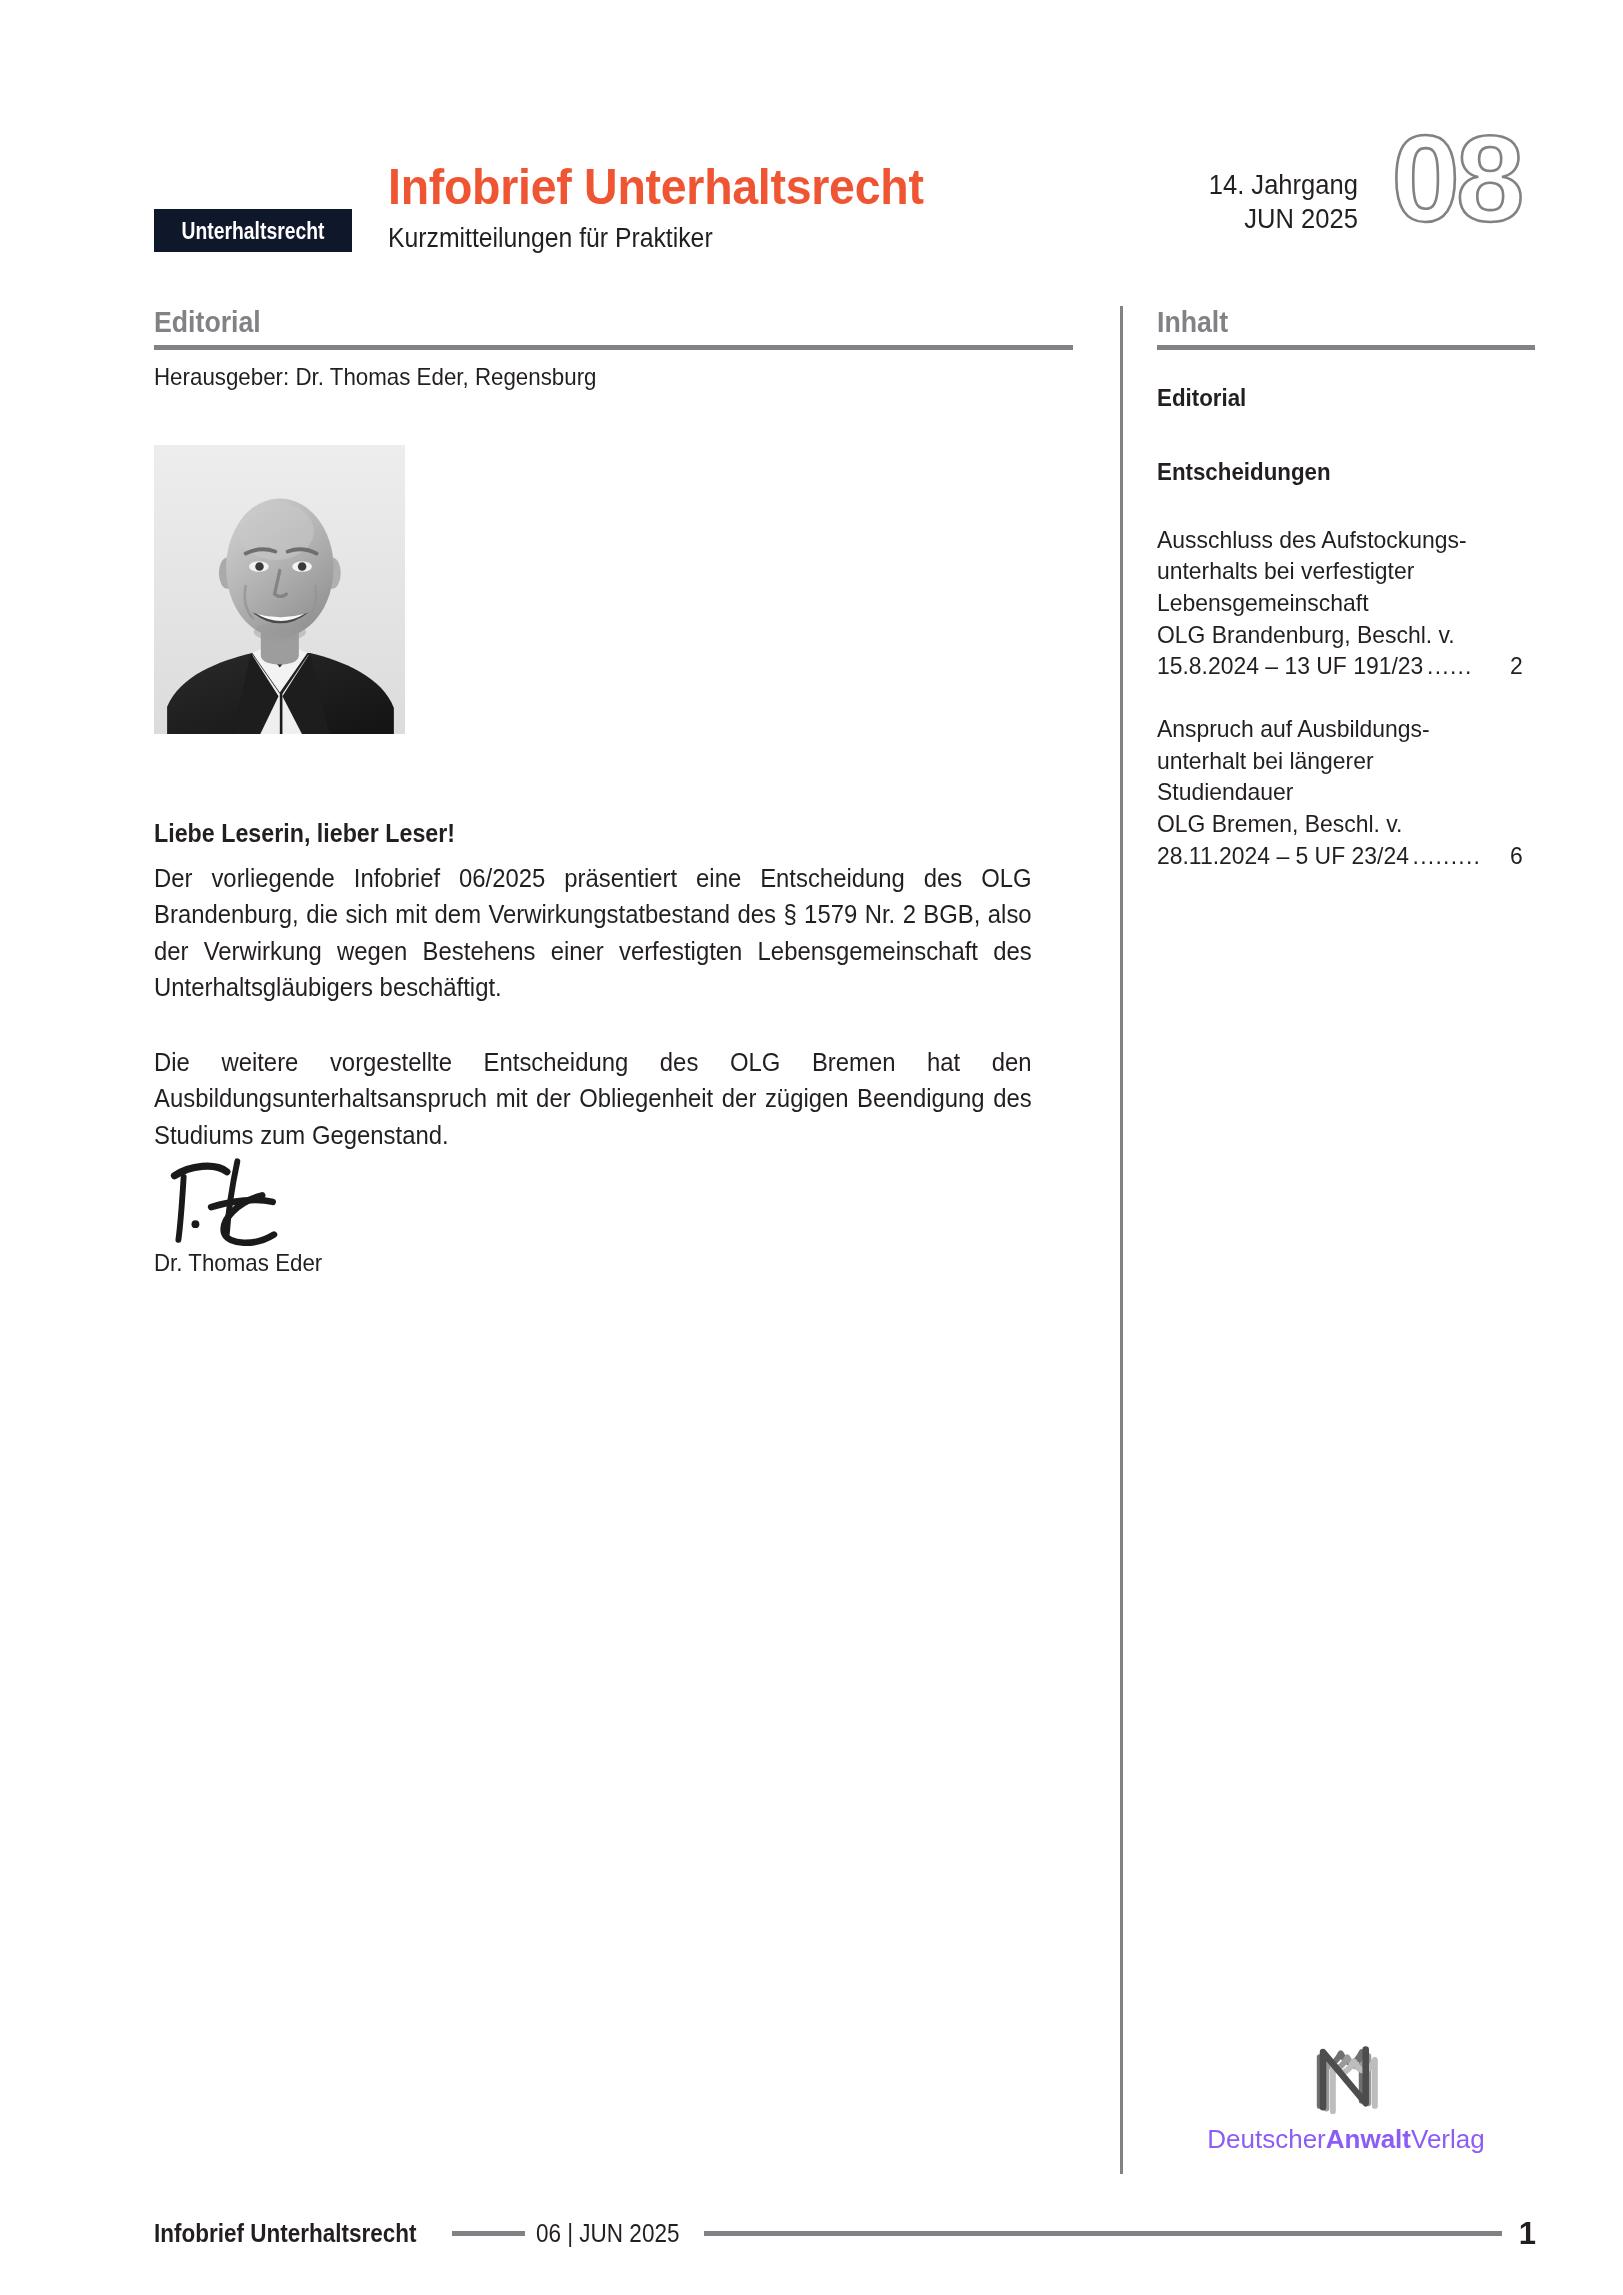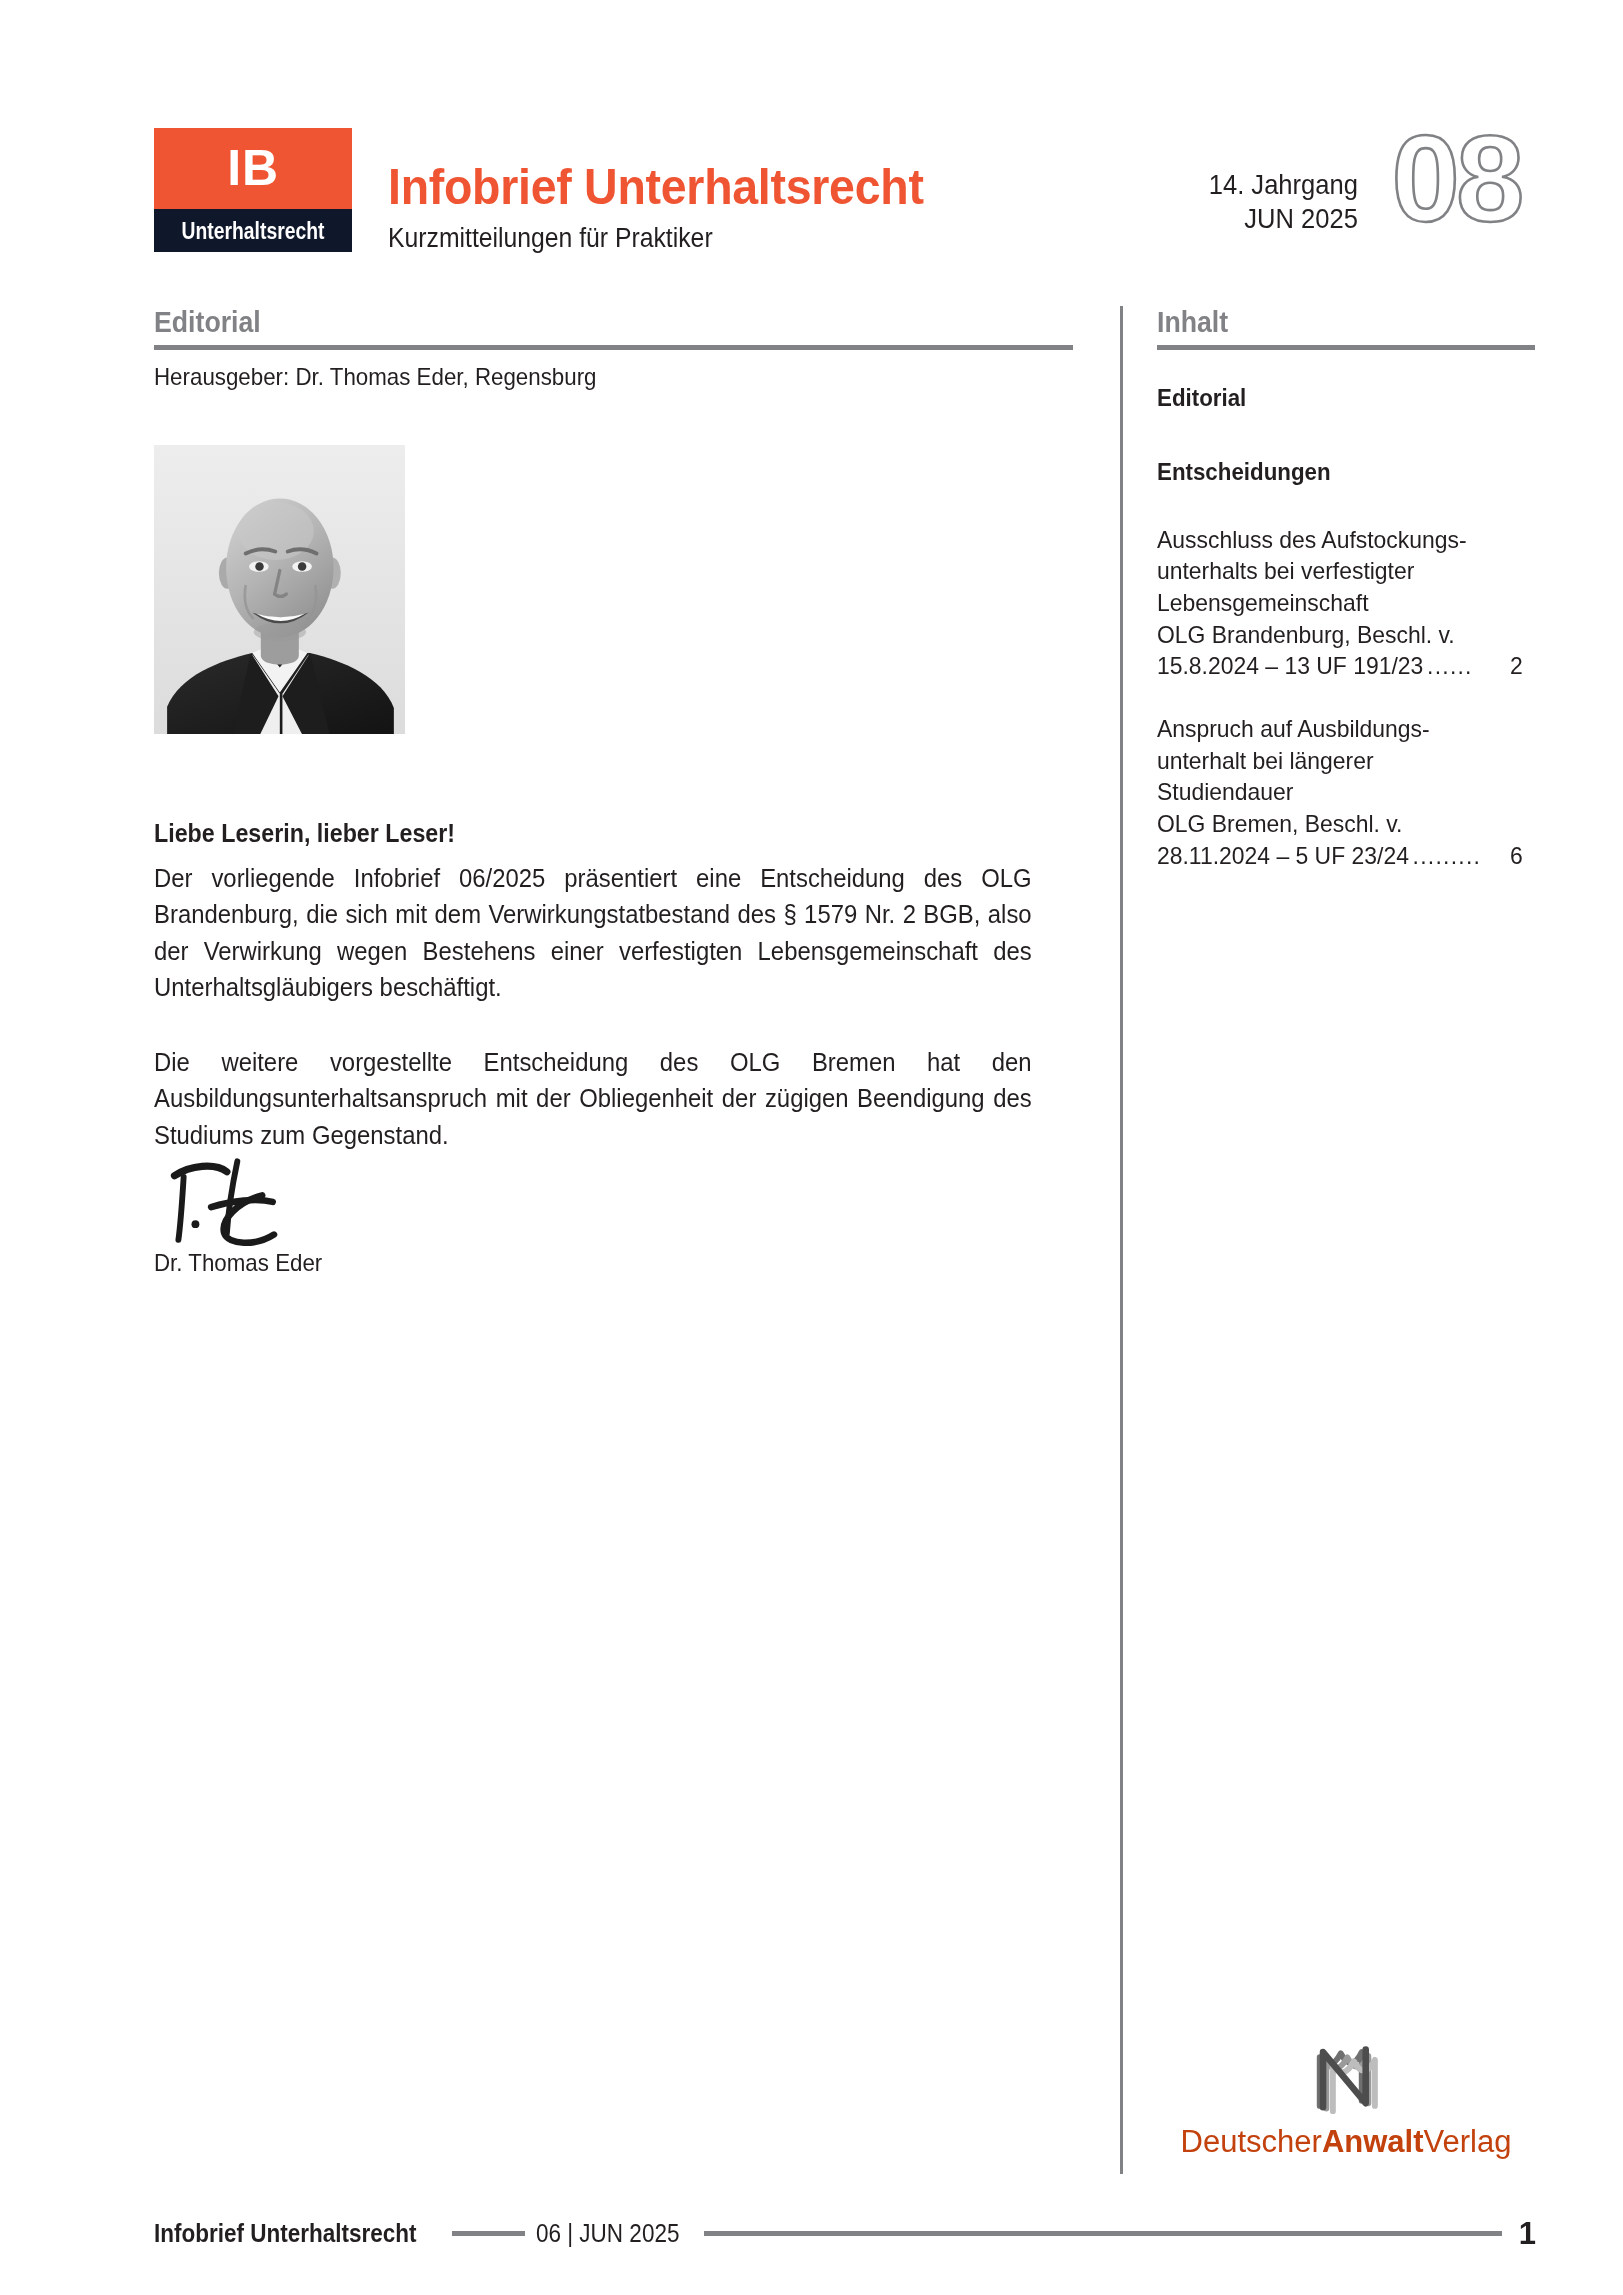--- a/index.html
+++ b/index.html
@@ -298,22 +298,22 @@
     width: 378px;
     text-align: center;
   }
   .publisher-mark {
     width: 84px;
     height: 84px;
     margin: 0 auto 6.5px auto;
   }
   .publisher-mark svg { display: block; width: 100%; height: 100%; }
   .publisher-name {
-    font-size: 31px;
-    color: #c2410c;
+    font-size: 26px;
+    color: #8b5cf6;
     line-height: 1;
     white-space: nowrap;
     font-family: "Liberation Sans", sans-serif;
   }
   .publisher-name b { font-weight: 700; }
 
   
   .footer {
     position: absolute;
     left: 154px;
@@ -372,23 +372,20 @@
   }
 </style>
 </head>
 <body>
 
 <div class="page">
 
   <div class="masthead">
 
     <div class="ib-logo">
-      <div class="ib-logo-top">
-        <span>IB</span>
-      </div>
       <div class="ib-logo-bottom">
         <span>Unterhaltsrecht</span>
       </div>
     </div>
 
     <div class="title-block">
       <div class="main-title">Infobrief Unterhaltsrecht</div>
       <div class="sub-title">Kurzmitteilungen für Praktiker</div>
     </div>
 

